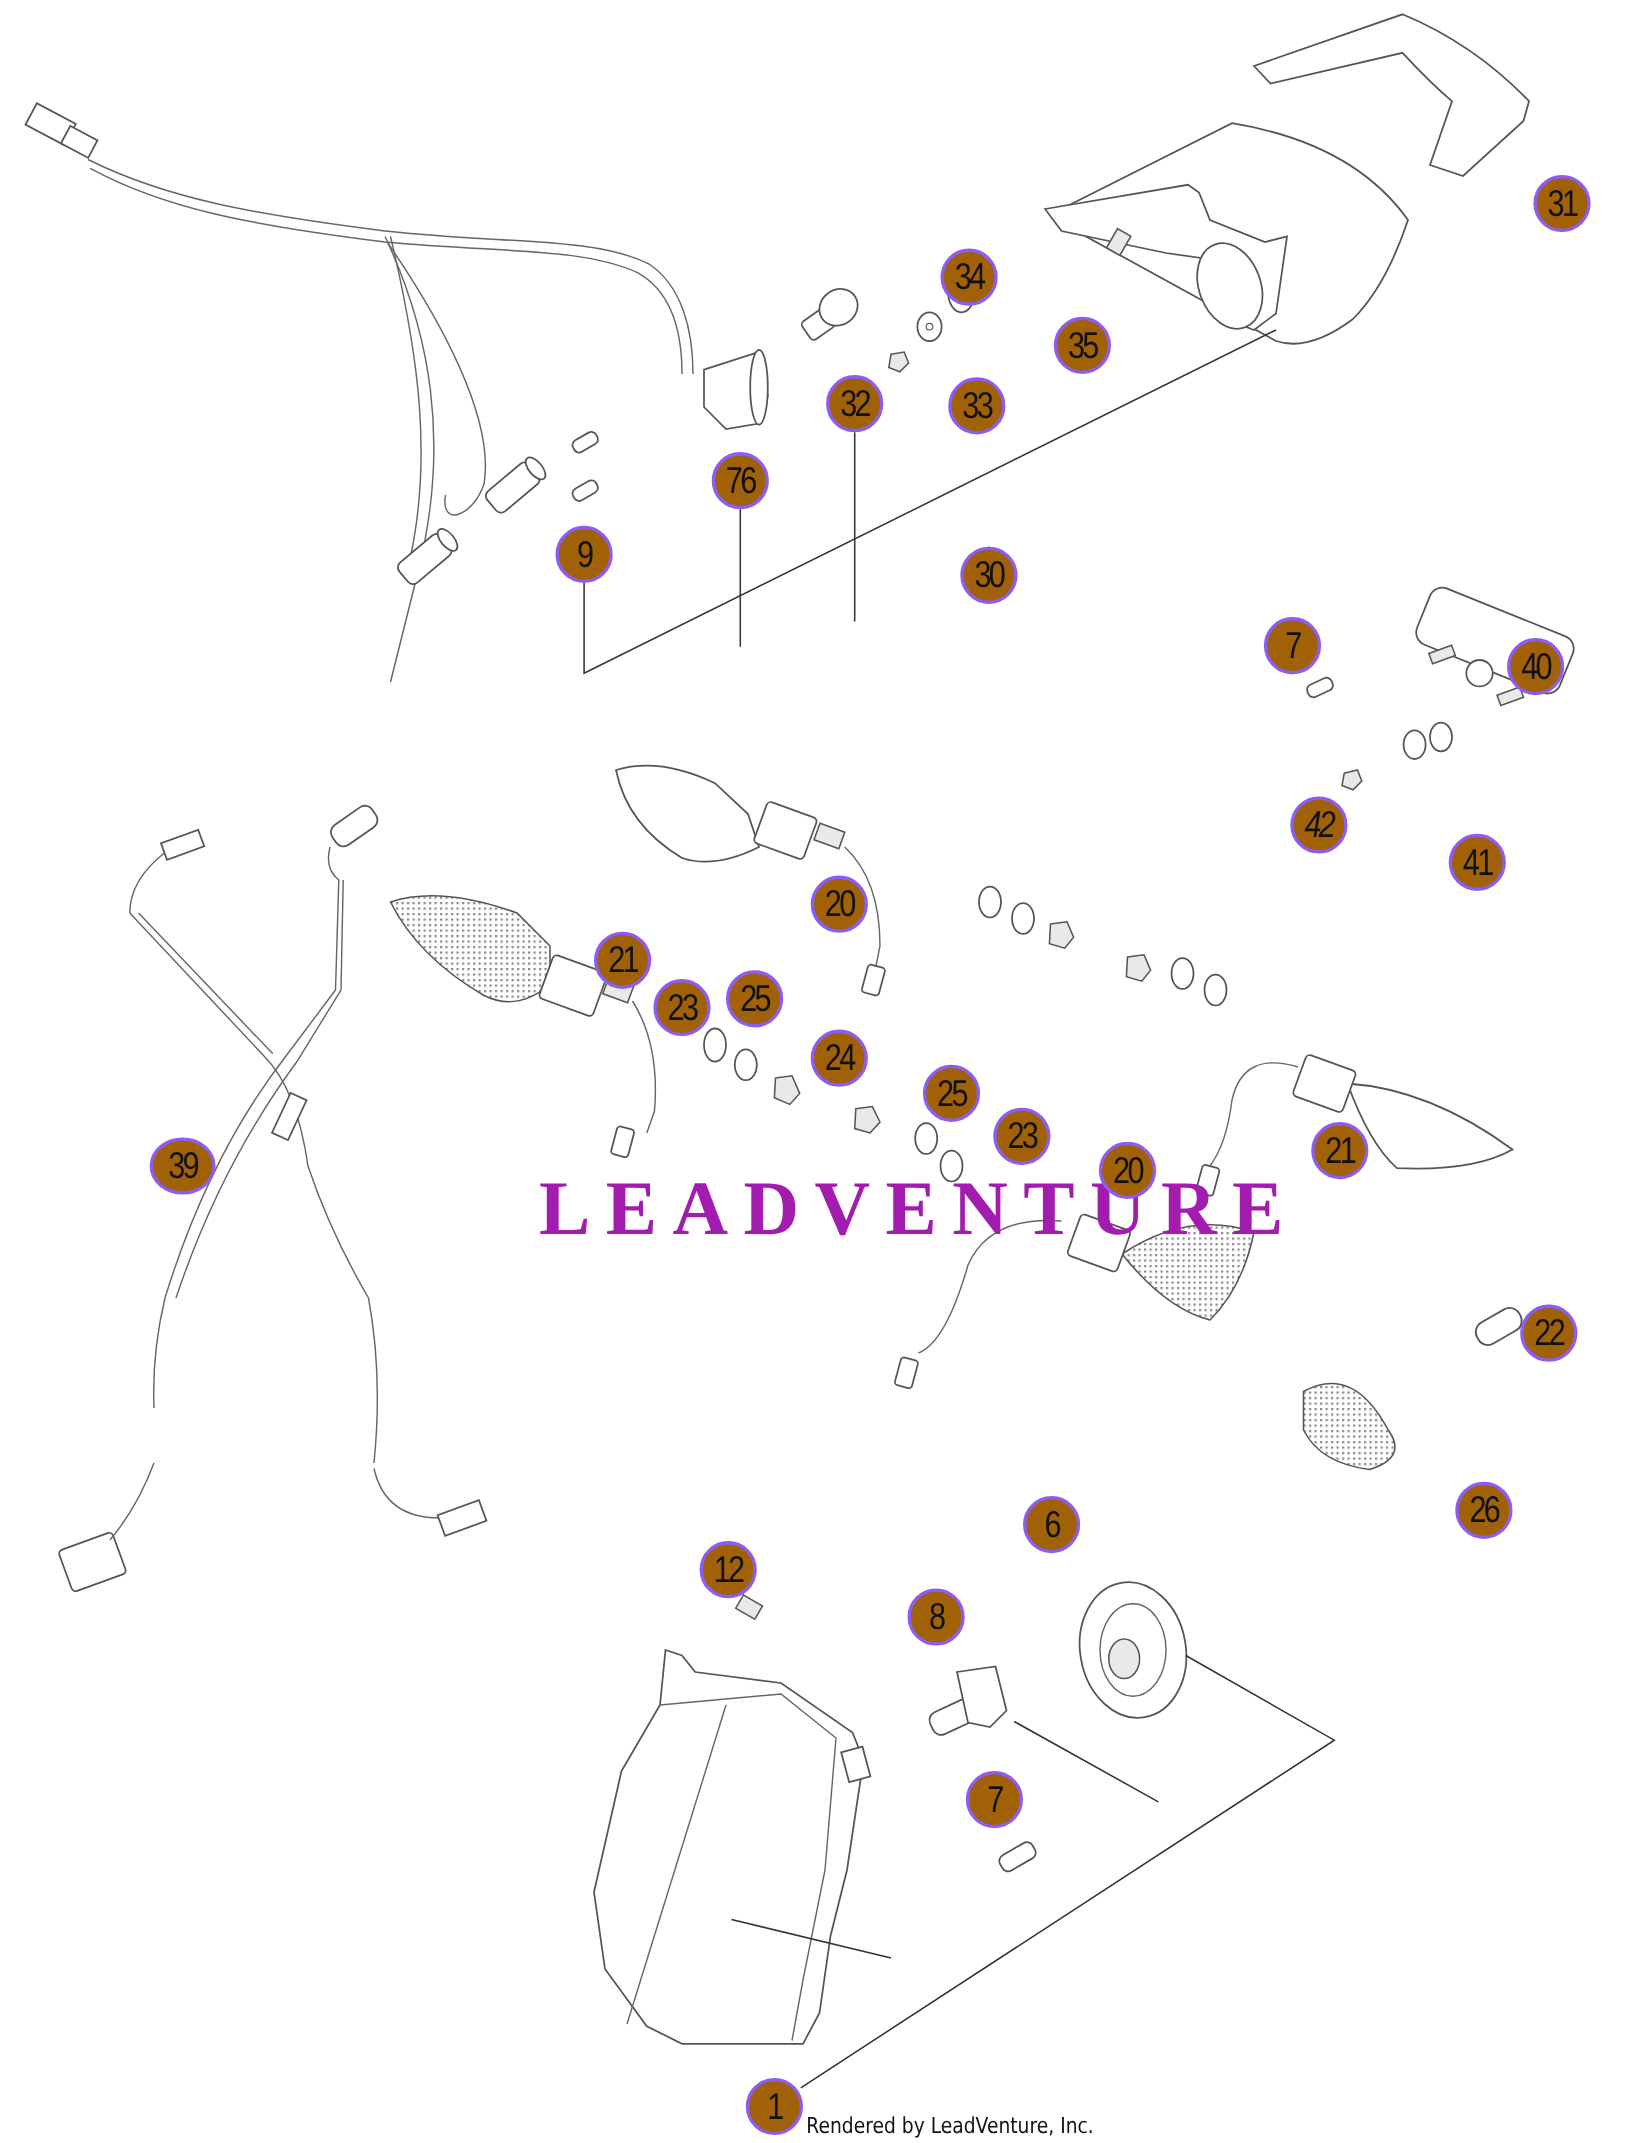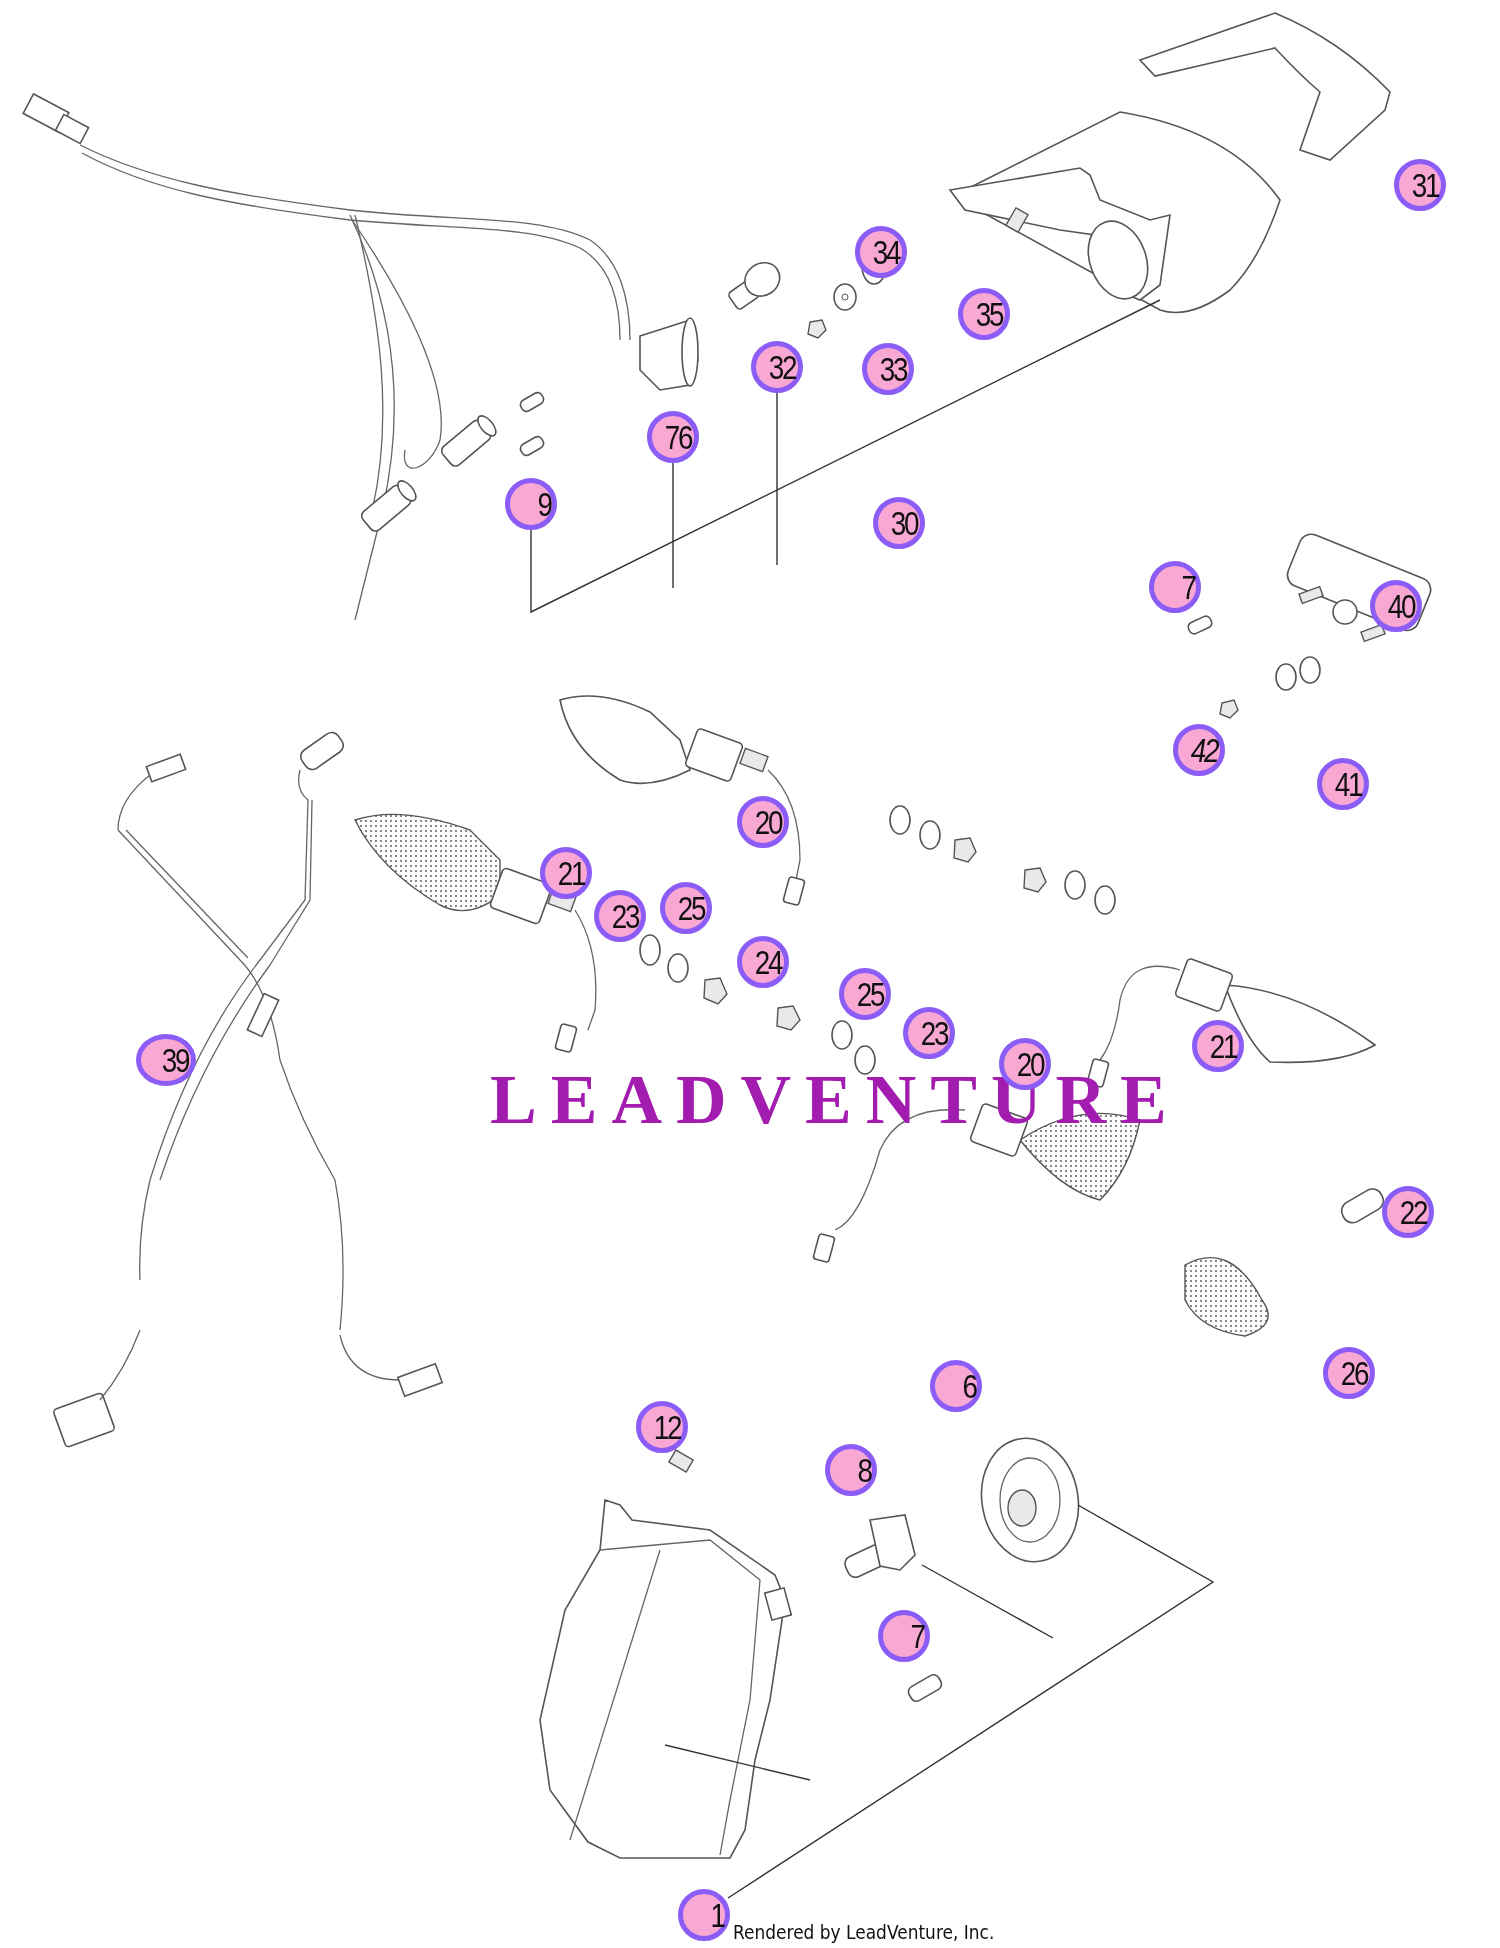--- a/index.html
+++ b/index.html
@@ -1,18 +1,18 @@
 <!DOCTYPE html>
 <html><head>
 <meta charset="utf-8">
 <style>
   html,body{margin:0;padding:0;background:#ffffff;}
   body{width:1500px;height:1948px;position:relative;overflow:hidden;font-family:"Liberation Sans",sans-serif;}
   #diagram{position:absolute;left:0;top:0;width:1500px;height:1948px;}
-  .callout{position:absolute;width:52px;height:52px;margin-left:-26px;margin-top:-26px;border:5px solid #8b5cf6;border-radius:50%;box-sizing:border-box;display:flex;align-items:center;justify-content:flex-end;background:#f9a8d4;cursor:pointer;}
+  .callout{position:absolute;width:52px;height:52px;margin-left:-26px;margin-top:-26px;border:3px solid #8b5cf6;border-radius:50%;box-sizing:border-box;display:flex;align-items:center;justify-content:center;background:#a16207;cursor:pointer;}
   .callout span{font-family:"Liberation Sans",sans-serif;font-size:34px;letter-spacing:-3px;color:#111;line-height:1;transform:scaleX(0.82);}
   .callout.wide{width:60px;margin-left:-30px;border-radius:30px/26px;}
   .watermark{position:absolute;left:490px;top:1060px;font-family:Liberation Serif, serif;font-size:70px;letter-spacing:14px;color:#a21caf;font-weight:bold;}
   .footer{position:absolute;left:733px;top:1920px;font-family:"DejaVu Sans",sans-serif;font-size:20px;color:#111;transform:scaleX(0.85);transform-origin:left top;}
   svg .part{fill:#fff;stroke:#555;stroke-width:1.6;}
   svg .thin{fill:none;stroke:#666;stroke-width:1.3;}
   svg .lead{fill:none;stroke:#333;stroke-width:1.4;}
   svg .grey{fill:#e9e9e9;stroke:#555;stroke-width:1.4;}
   svg .dot{fill:url(#dots);stroke:#555;stroke-width:1.4;}
 </style>

